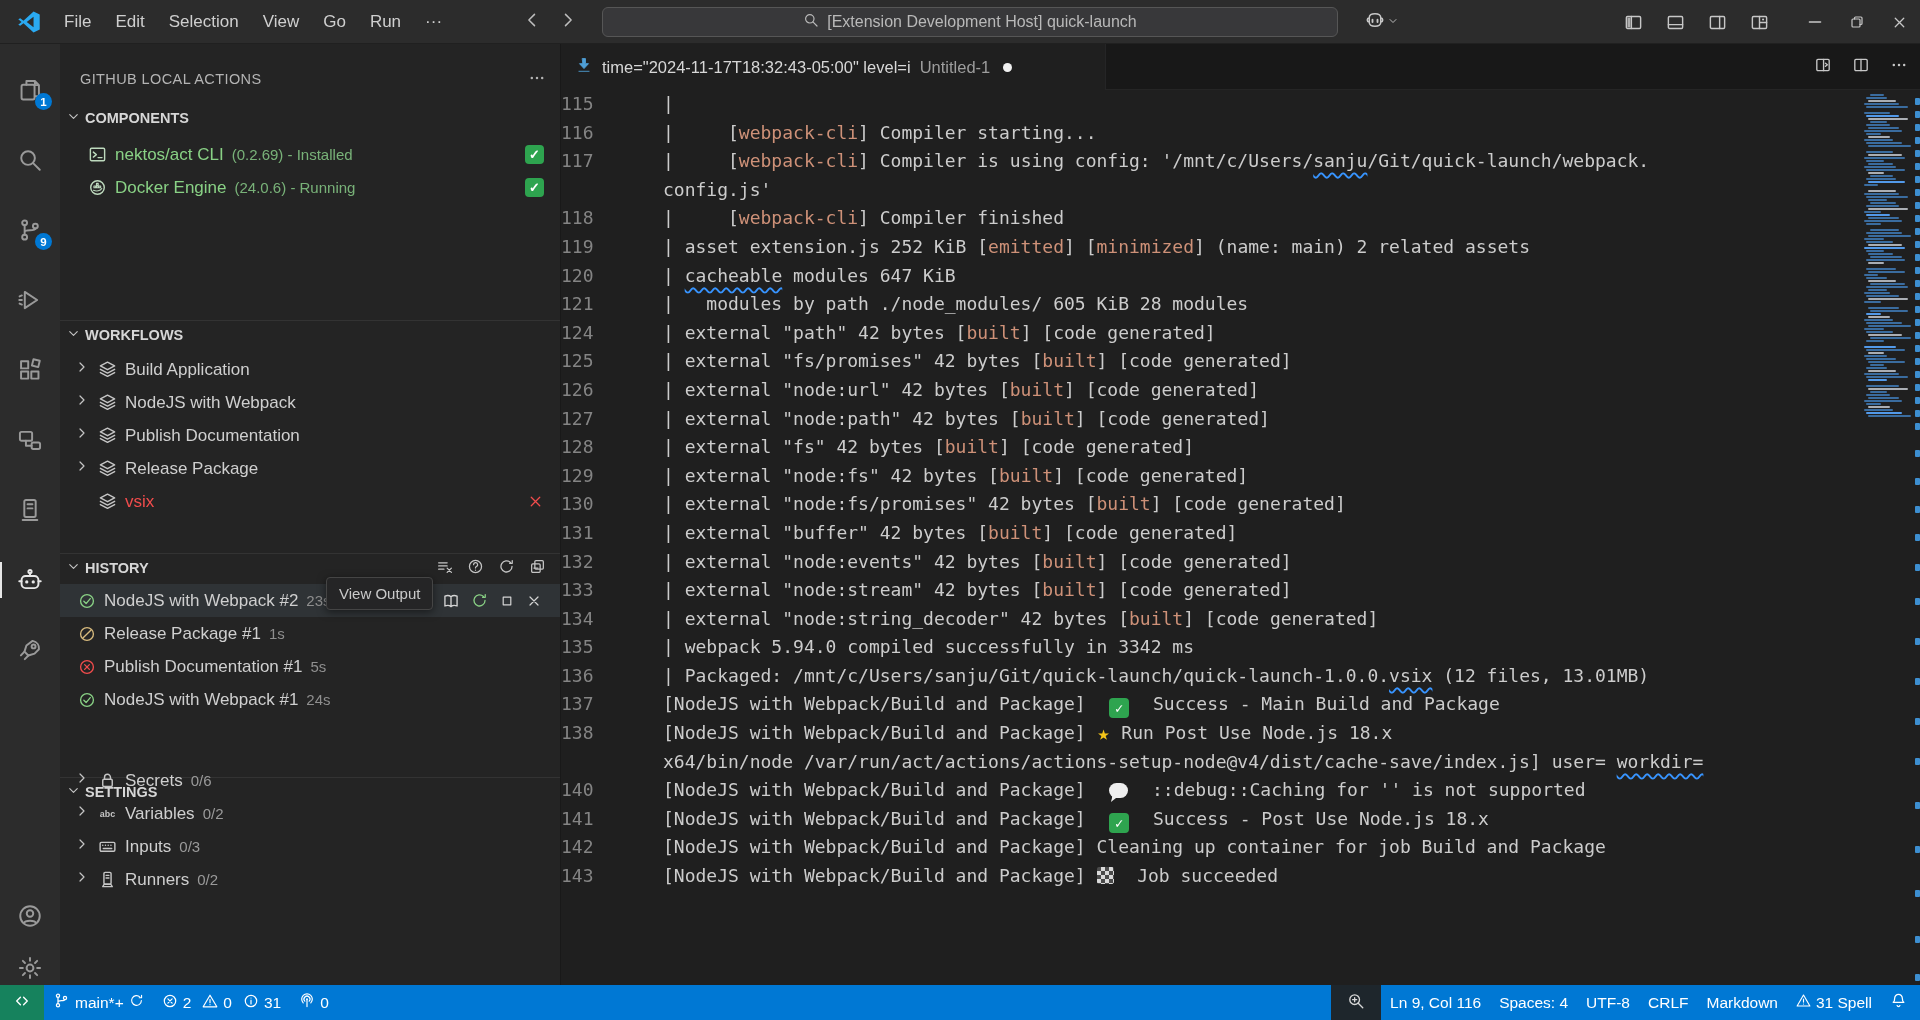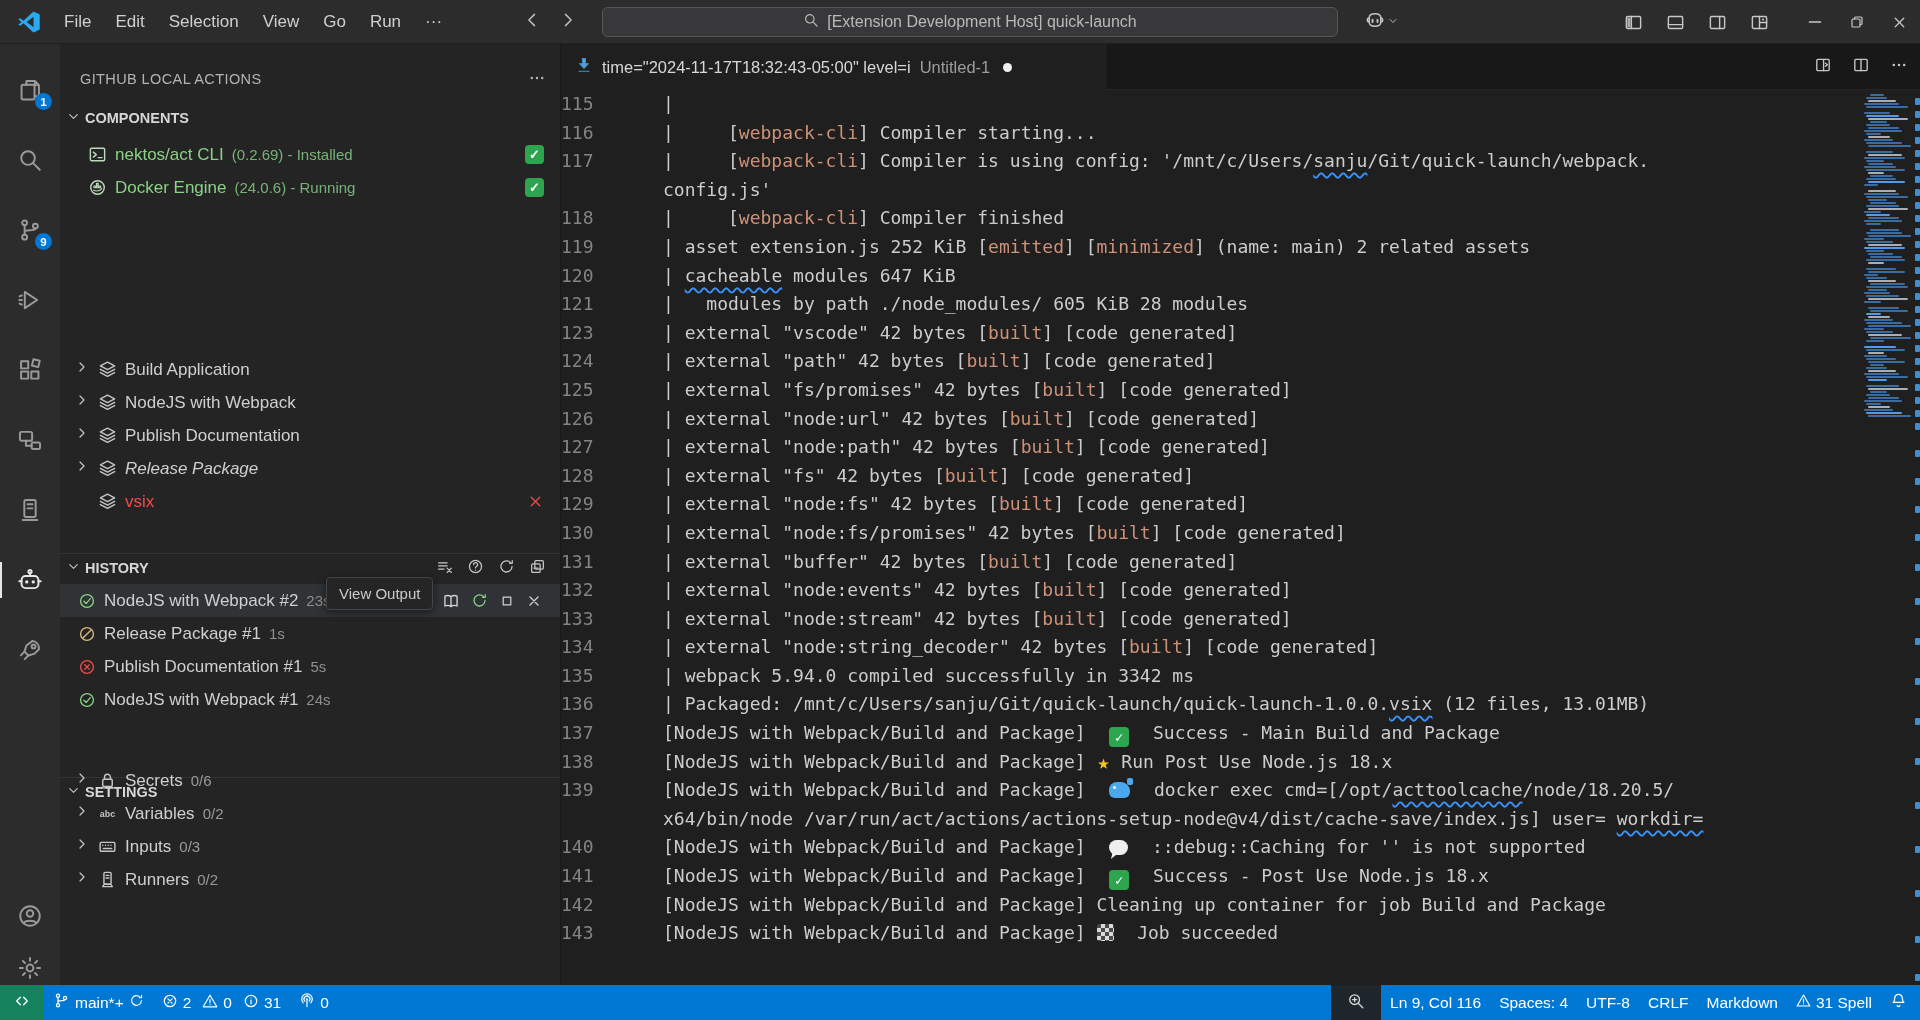--- a/index.html
+++ b/index.html
@@ -288,20 +288,26 @@
               <path d="M5 8.2 h1.5 V6.7 H5 Z M7.1 8.2 h1.5 V6.7 H7.1 Z M7.1 6 h1.5 V4.5 H7.1 Z M9.2 8.2 h1.5 V6.7 H9.2 Z M4.6 10.3 c2.6 1.1 5.8.6 7-1.5" stroke-width=".9"></path>
             </svg>
           </span>
     <span class="green">Docker Engine</span>
     <span class="green-dim" style="font-size:15px">(24.0.6) - Running</span>
     <span class="grow"></span>
     <span class="badge-check">✓</span>
         </div>
       </div>
 
+    <div class="section-header sec-border" style="top:276px">
+      <span class="chev" id="ic-chd2"><svg width="15" height="15" viewBox="0 0 16 16" fill="none" stroke="currentColor" stroke-width="1.2" stroke-linecap="round" stroke-linejoin="round" style="">
+            <path d="M4 6 L8 10 L12 6"></path>
+          </svg></span>
+        <span>WORKFLOWS</span>
+    </div>
     <div class="sb-rows" style="top:309px" id="workflow-rows">
         <div class="sb-row" style="padding-left: 14px;">
           <span class="chev" style="width:16px"><svg width="16" height="16" viewBox="0 0 16 16" fill="none" stroke="currentColor" stroke-width="1.2" stroke-linecap="round" stroke-linejoin="round" style="">
               <path d="M6 4 L10 8 L6 12"></path>
             </svg></span>
     <span class="sb-ic">
             <svg width="19" height="19" viewBox="0 0 16 16" fill="none" stroke="currentColor" stroke-width="1.2" stroke-linecap="round" stroke-linejoin="round" style="color:#c5c5c5">
               <path d="M8 1.8 L14 5 8 8.2 2 5 Z"></path>
               <path d="M2 7.8 L8 11 14 7.8"></path>
               <path d="M2 10.6 L8 13.8 14 10.6"></path>
@@ -331,21 +337,21 @@
     <span class="sb-ic">
             <svg width="19" height="19" viewBox="0 0 16 16" fill="none" stroke="currentColor" stroke-width="1.2" stroke-linecap="round" stroke-linejoin="round" style="color:#c5c5c5">
               <path d="M8 1.8 L14 5 8 8.2 2 5 Z"></path>
               <path d="M2 7.8 L8 11 14 7.8"></path>
               <path d="M2 10.6 L8 13.8 14 10.6"></path>
             </svg>
           </span>
     <span class="">Publish Documentation</span>
     <span class="grow"></span>
     </div>
-        <div class="sb-row" style="padding-left: 14px; font-style: italic;">
+        <div class="sb-row" style="padding-left: 14px;">
           <span class="chev" style="width:16px"><svg width="16" height="16" viewBox="0 0 16 16" fill="none" stroke="currentColor" stroke-width="1.2" stroke-linecap="round" stroke-linejoin="round" style="">
               <path d="M6 4 L10 8 L6 12"></path>
             </svg></span>
     <span class="sb-ic">
             <svg width="19" height="19" viewBox="0 0 16 16" fill="none" stroke="currentColor" stroke-width="1.2" stroke-linecap="round" stroke-linejoin="round" style="color:#c5c5c5">
               <path d="M8 1.8 L14 5 8 8.2 2 5 Z"></path>
               <path d="M2 7.8 L8 11 14 7.8"></path>
               <path d="M2 10.6 L8 13.8 14 10.6"></path>
             </svg>
           </span>
@@ -576,24 +582,20 @@
         </div>
         <div class="erow">
           <span class="ln">120</span>
           <span class="code">| <span class="c-q">cacheable</span> modules 647 KiB</span>
         </div>
         <div class="erow">
           <span class="ln">121</span>
           <span class="code">|   modules by path ./node_modules/ 605 KiB 28 modules</span>
         </div>
         <div class="erow">
-          <span class="ln">123</span>
-          <span class="code">| external "vscode" 42 bytes [<span class="c-o">built</span>] [code generated]</span>
-        </div>
-        <div class="erow">
           <span class="ln">124</span>
           <span class="code">| external "path" 42 bytes [<span class="c-o">built</span>] [code generated]</span>
         </div>
         <div class="erow">
           <span class="ln">125</span>
           <span class="code">| external "fs/promises" 42 bytes [<span class="c-o">built</span>] [code generated]</span>
         </div>
         <div class="erow">
           <span class="ln">126</span>
           <span class="code">| external "node:url" 42 bytes [<span class="c-o">built</span>] [code generated]</span>
@@ -638,24 +640,20 @@
           <span class="ln">136</span>
           <span class="code">| Packaged: /mnt/c/Users/sanju/Git/quick-launch/quick-launch-1.0.0.<span class="c-q">vsix</span> (12 files, 13.01MB)</span>
         </div>
         <div class="erow">
           <span class="ln">137</span>
           <span class="code">[NodeJS with Webpack/Build and Package]  <span class="em-ck">✓</span>  Success - Main Build and Package</span>
         </div>
         <div class="erow">
           <span class="ln">138</span>
           <span class="code">[NodeJS with Webpack/Build and Package] <span class="em-st">★</span> Run Post Use Node.js 18.x</span>
-        </div>
-        <div class="erow">
-          <span class="ln">139</span>
-          <span class="code">[NodeJS with Webpack/Build and Package]  <span class="em-wh"></span>  docker exec cmd=[/opt/<span class="c-q">acttoolcache</span>/node/18.20.5/</span>
         </div>
         <div class="erow">
           <span class="ln"></span>
           <span class="code">x64/bin/node /var/run/act/actions/actions-setup-node@v4/dist/cache-save/index.js] user= <span class="c-q">workdir=</span></span>
         </div>
         <div class="erow">
           <span class="ln">140</span>
           <span class="code">[NodeJS with Webpack/Build and Package]  <span class="em-sp"></span>  ::debug::Caching for '' is not supported</span>
         </div>
         <div class="erow">

